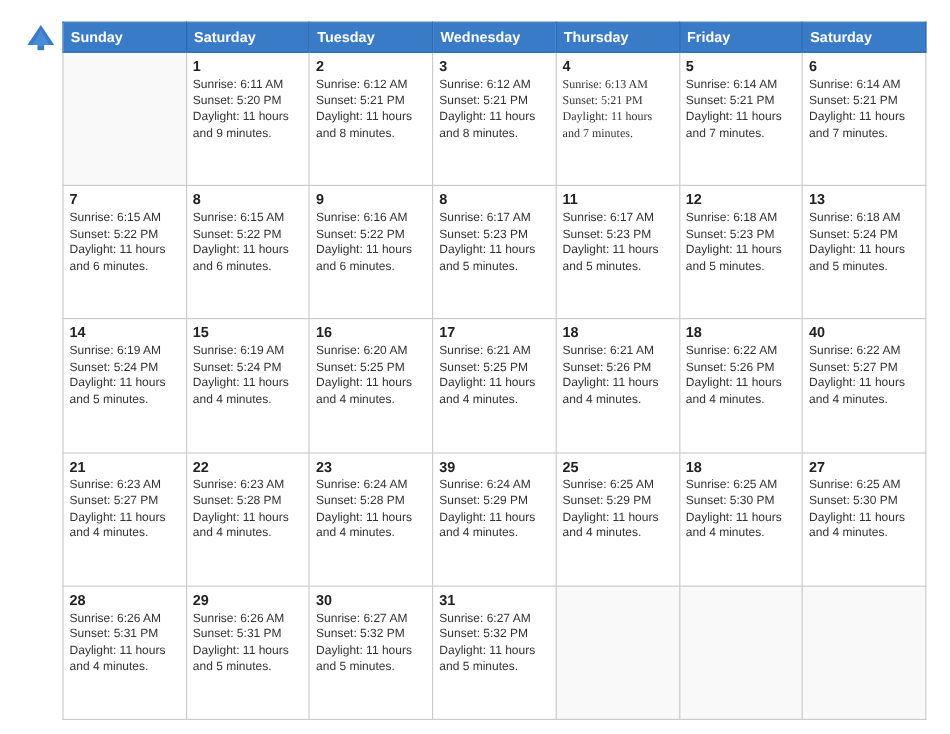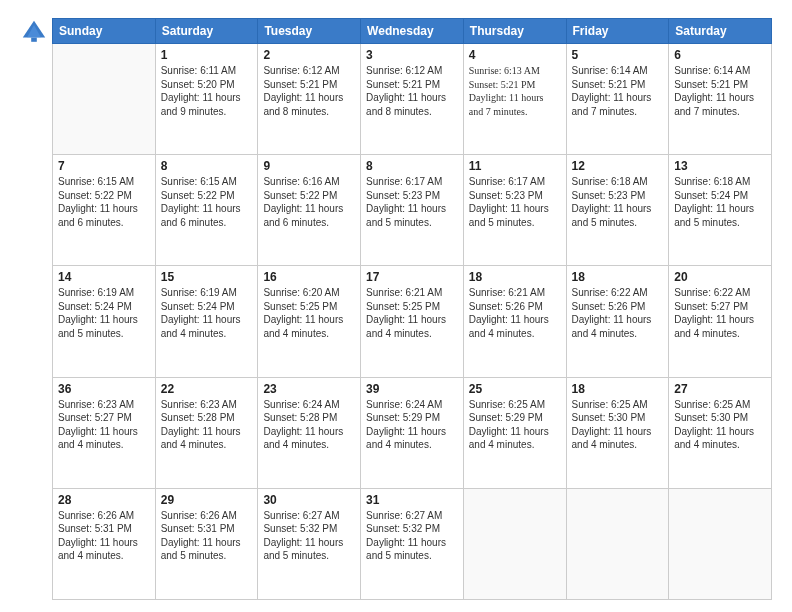--- a/index.html
+++ b/index.html
@@ -266,30 +266,30 @@
 and 4 minutes.</div>
           </td>
           <td>
             <span class="day-num">18</span>
             <div class="day-info" style="white-space: pre-line;">Sunrise: 6:22 AM
 Sunset: 5:26 PM
 Daylight: 11 hours
 and 4 minutes.</div>
           </td>
           <td>
-            <span class="day-num">20</span>
+            <span class="day-num">40</span>
             <div class="day-info" style="white-space: pre-line;">Sunrise: 6:22 AM
 Sunset: 5:27 PM
 Daylight: 11 hours
 and 4 minutes.</div>
           </td>
         </tr>
         <tr class="week-row">
           <td>
-            <span class="day-num">36</span>
+            <span class="day-num">21</span>
             <div class="day-info" style="white-space: pre-line;">Sunrise: 6:23 AM
 Sunset: 5:27 PM
 Daylight: 11 hours
 and 4 minutes.</div>
           </td>
           <td>
             <span class="day-num">22</span>
             <div class="day-info" style="white-space: pre-line;">Sunrise: 6:23 AM
 Sunset: 5:28 PM
 Daylight: 11 hours

